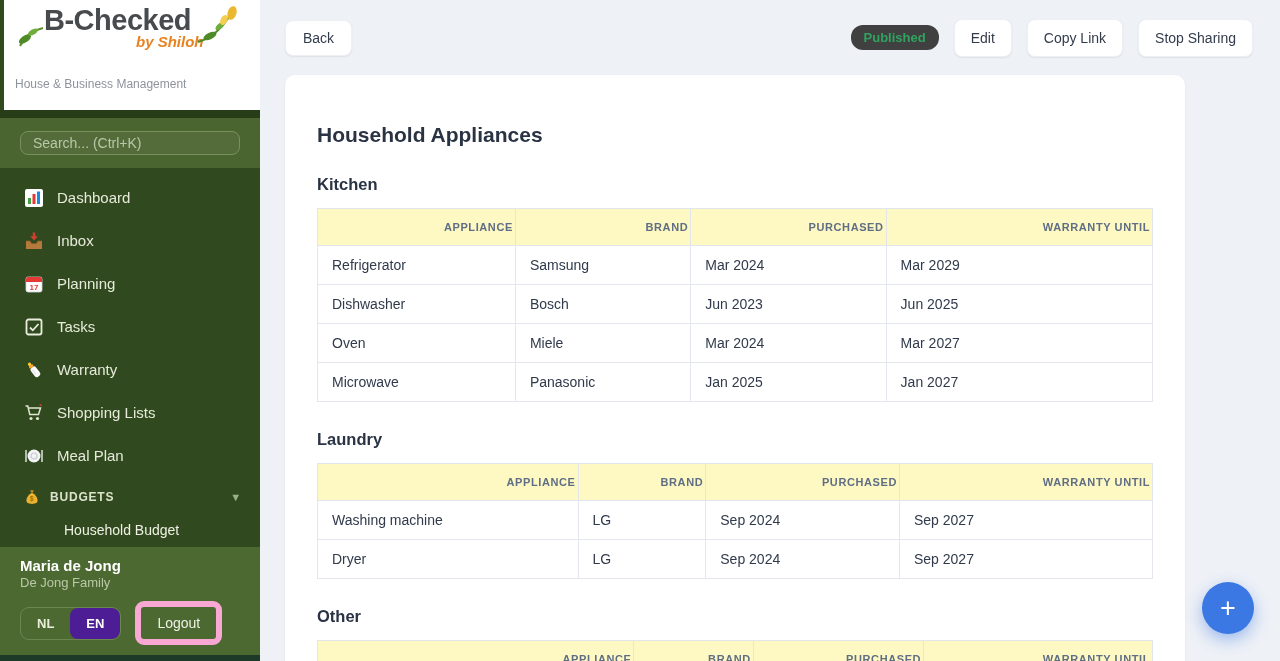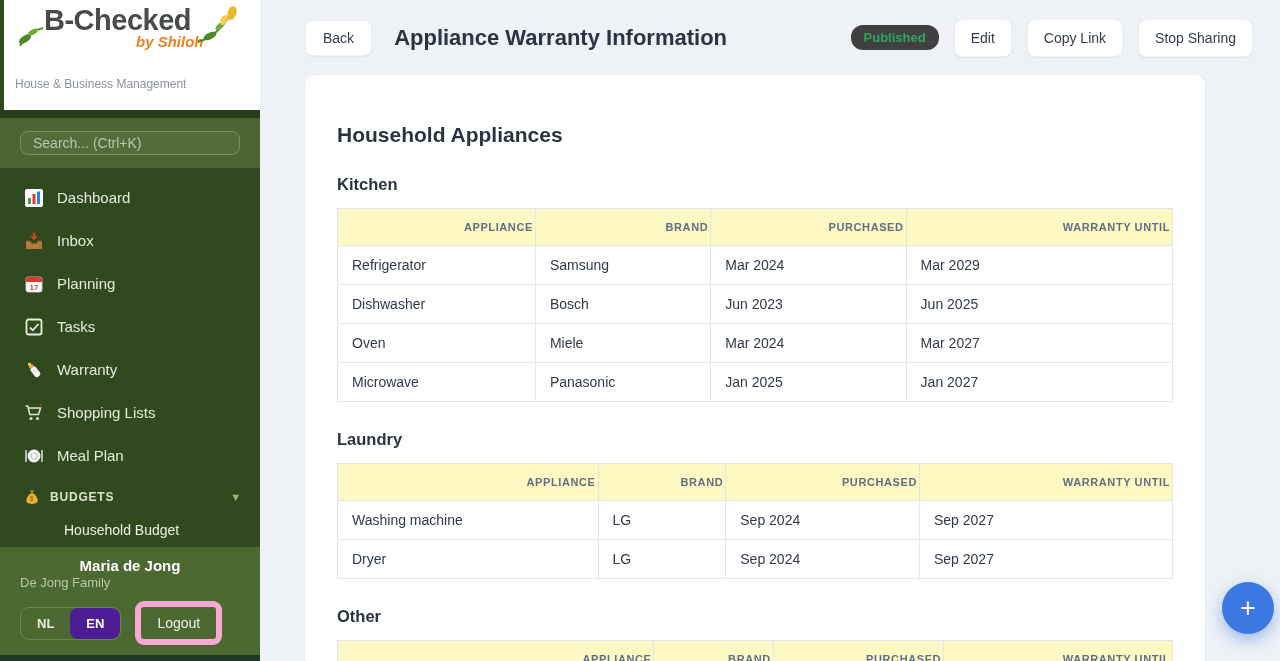--- a/index.html
+++ b/index.html
@@ -23,31 +23,31 @@
   .search-band { background:#4a6530; padding:13px 20px; }
   .search-input { width:100%; height:24px; background:rgba(255,255,255,0.05); border:1px solid #78905d; border-radius:8px; color:#dfe7d2; padding:0 12px; font-size:14px; outline:none; }
   .search-input::placeholder { color:#b9c7a9; }
   .nav { flex:1; background:#31491f; padding-top:8px; overflow:hidden; }
   .nav-item { display:flex; align-items:center; gap:13px; height:43px; padding-left:24px; color:#e5ead9; font-size:15px; cursor:pointer; }
   .nav-icon { width:20px; height:20px; flex:none; }
   .budgets-header { display:flex; align-items:center; gap:10px; height:32px; padding:0 18px 0 24px; color:#dce3cd; font-weight:bold; font-size:12px; letter-spacing:0.8px; margin-top:4px; cursor:pointer; }
   .budgets-chevron { margin-left:auto; color:#9db284; font-size:11px; }
   .sub-item { height:34px; display:flex; align-items:center; padding-left:64px; color:#eef1e3; font-size:14px; cursor:pointer; }
   .user-area { background:#4d6932; padding:10px 20px; }
-  .user-name { color:#ffffff; font-weight:bold; font-size:15px; line-height:17px;text-align:center; }
+  .user-name { color:#ffffff; font-weight:bold; font-size:15px; line-height:17px; }
   .user-family { color:#bac7a6; font-size:13px; margin-top:1px; }
   .user-controls { display:flex; gap:14px; margin-top:11px; align-items:center; }
   .lang-toggle { display:flex; border:1px solid #6d8551; border-radius:9px; overflow:hidden;justify-content:flex-end; }
   .lang-opt { padding:8px 16px; font-size:13px; font-weight:bold; color:#e9edda; cursor:pointer; }
   .lang-opt.active { background:#4c1d95; color:#ffffff; border-radius:8px; }
   .logout-btn { border:6px solid #f9a8d4; border-radius:9px; padding:8px 16px; color:#eef1e4; font-size:14px; background:transparent; cursor:pointer; font-family:inherit; }
   .bottom-strip { height:6px; background:#1d3a29; }
 
   
-  .main { flex:1; position:relative; height:612px;margin-left:20px; }
+  .main { flex:1; position:relative; height:612px; }
   .main-header { height:75px; display:flex; align-items:center; padding:0 27px 0 25px; }
   .back-btn { background:#fff; border:1px solid #edeff3; border-radius:8px; padding:9px 17px; font-size:14px; font-weight:500; color:#333c4b; box-shadow:0 1px 2px rgba(20,30,50,.07); cursor:pointer; font-family:inherit; }
   .page-title { font-size:22px; font-weight:bold; color:#2a3344; margin-left:22px; }
   .header-spacer { flex:1; }
   .status-badge { background:#404040; color:#2fa35f; font-size:13px; font-weight:bold; padding:5px 13px; border-radius:12px; }
   .hdr-btn { background:#fff; border:1px solid #edeff3; border-radius:8px; padding:10px 16px; font-size:14px; font-weight:500; color:#333c4b; margin-left:15px; box-shadow:0 1px 2px rgba(20,30,50,.07); cursor:pointer; font-family:inherit; }
 
   .card { position:absolute; left:25px; top:75px; width:900px; height:660px; background:#ffffff; border-radius:10px; box-shadow:0 1px 3px rgba(20,30,50,.06); padding:24px 32px; }
   .content-title { font-size:21px; color:#2a3344; margin:24px 0 0; font-weight:bold; }
   .section h2 { font-size:16.5px; color:#2a3344; margin:28px 0 14px; font-weight:bold; }
@@ -177,21 +177,20 @@
       </div>
       <button class="logout-btn">Logout</button>
     </div>
   </div>
   <div class="bottom-strip"></div>
 </div>
 
 <div class="main">
   <div class="main-header">
     <button class="back-btn">Back</button>
-    <div class="page-title">Appliance Warranty Information</div>
     <div class="header-spacer"></div>
     <span class="status-badge">Published</span>
     <button class="hdr-btn">Edit</button>
     <button class="hdr-btn">Copy Link</button>
     <button class="hdr-btn">Stop Sharing</button>
   </div>
 
   <div class="card">
     <h1 class="content-title">Household Appliances</h1>
 

